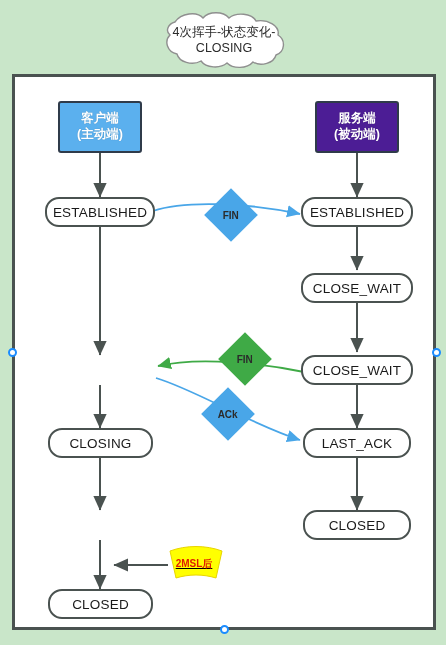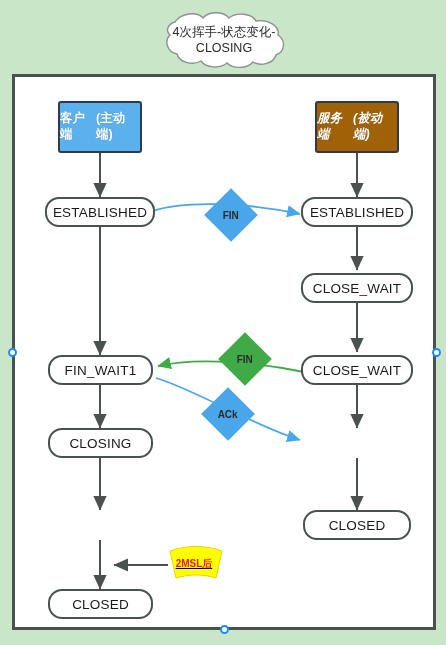--- a/index.html
+++ b/index.html
@@ -24,21 +24,21 @@
   .node{
     position:absolute;box-sizing:border-box;
     border:2px solid #4a5250;border-radius:14px;background:#ffffff;
     display:flex;align-items:center;justify-content:center;
     font-size:13.5px;font-weight:normal;color:#1a1a1a;
     letter-spacing:.2px;white-space:nowrap;z-index:20;
   }
   .endbox{
     position:absolute;box-sizing:border-box;
     border:2px solid #2f3b4a;border-radius:3px;
-    display:flex;flex-direction:row;align-items:center;justify-content:center;
+    display:flex;flex-direction:column;align-items:center;justify-content:center;
     color:#ffffff;font-size:12.5px;font-weight:bold;line-height:1.25;
     z-index:20;text-shadow:0 0 1px rgba(0,0,0,.25);
   }
   .diamond{
     position:absolute;width:38px;height:38px;transform:rotate(45deg);
     display:flex;align-items:center;justify-content:center;z-index:25;
   }
   .diamond > span{
     transform:rotate(-45deg);font-size:10px;font-weight:bold;color:#2b2b2b;
     white-space:nowrap;
@@ -125,33 +125,33 @@
     <g>
       <path d="M170,551 C186,545 206,545 222,551 L216,578 C203,574 189,574 176,578 Z" fill="#ffff00" stroke="#e8d400" stroke-width="1"></path>
     </g>
   </svg>
 
   <div class="endbox" style="left:58px;top:101px;width:84px;height:52px;background:#5bb0ee;">
     <span>客户端</span>
     <span>(主动端)</span>
   </div>
 
-  <div class="endbox" style="left:315px;top:101px;width:84px;height:52px;background:#a16207;font-style:italic;">
+  <div class="endbox" style="left:315px;top:101px;width:84px;height:52px;background:#4c1d95;">
     <span>服务端</span>
     <span>(被动端)</span>
   </div>
 
   <div class="node" style="left:45px;top:197px;width:110px;height:30px;">ESTABLISHED</div>
-  <div class="node" style="left:48px;top:355px;width:105px;height:30px;">FIN_WAIT1</div>
   <div class="node" style="left:48px;top:428px;width:105px;height:30px;">CLOSING</div>
   <div class="node" style="left:48px;top:589px;width:105px;height:30px;">CLOSED</div>
 
   <div class="node" style="left:301px;top:197px;width:112px;height:30px;">ESTABLISHED</div>
   <div class="node" style="left:301px;top:273px;width:112px;height:30px;">CLOSE_WAIT</div>
   <div class="node" style="left:301px;top:355px;width:112px;height:30px;">CLOSE_WAIT</div>
+  <div class="node" style="left:303px;top:428px;width:108px;height:30px;">LAST_ACK</div>
   <div class="node" style="left:303px;top:510px;width:108px;height:30px;">CLOSED</div>
 
   <div class="diamond d-blue" style="left:212px;top:196px;">
     <span>FIN</span>
   </div>
   <div class="diamond d-green" style="left:226px;top:340px;">
     <span>FIN</span>
   </div>
   <div class="diamond d-blue" style="left:209px;top:395px;">
     <span>ACk</span>

